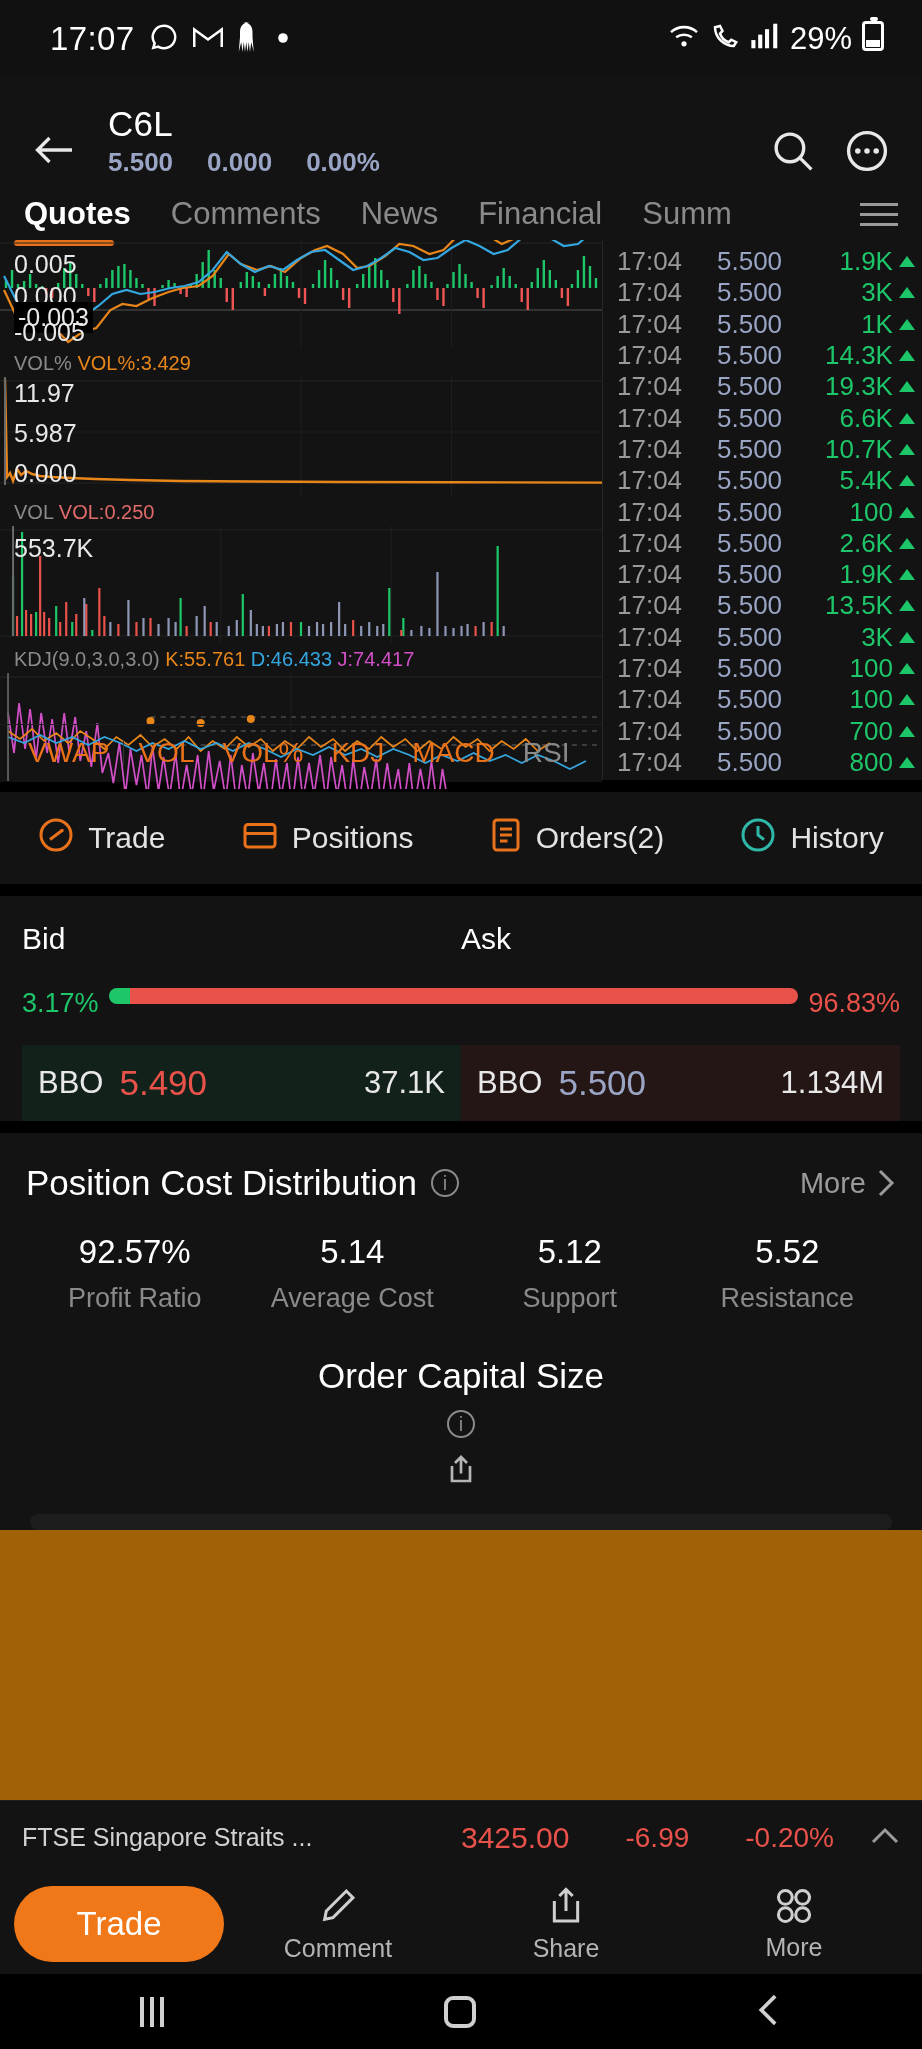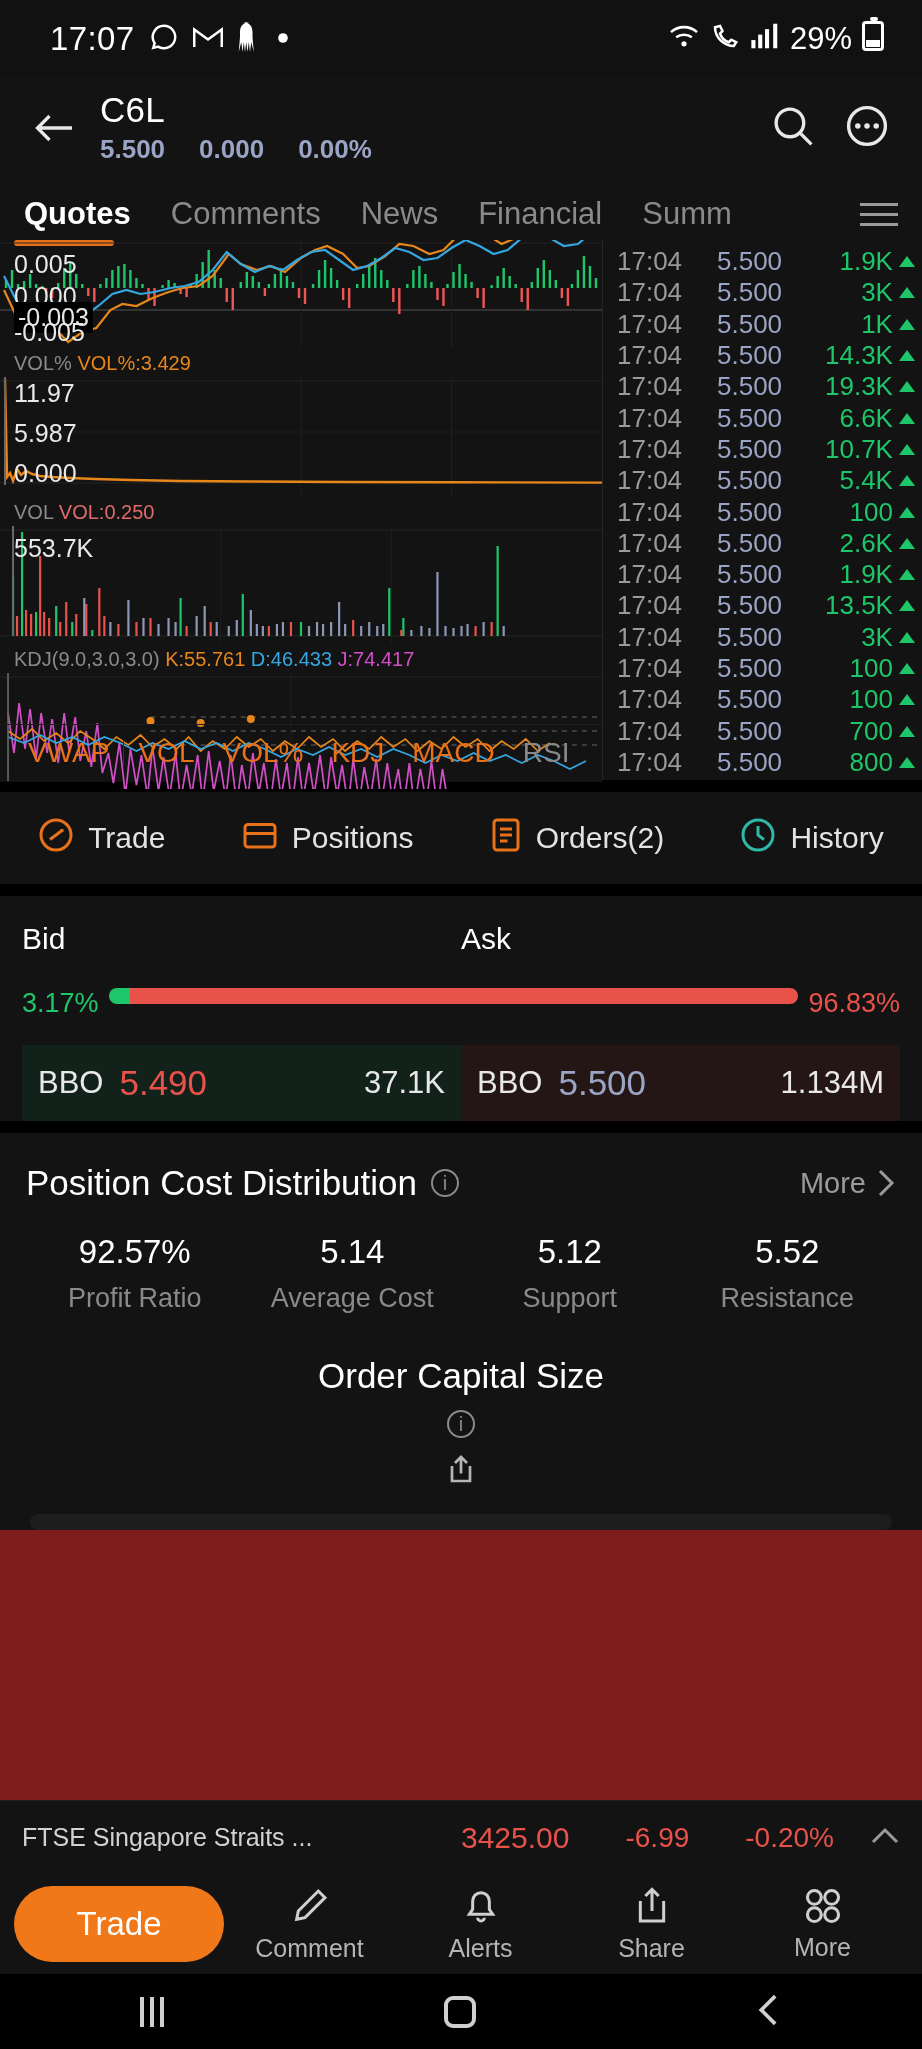--- a/index.html
+++ b/index.html
@@ -2,37 +2,37 @@
 <html><head>
 <meta charset="utf-8">
 <style>
   * { margin:0; padding:0; box-sizing:border-box; }
   html,body{
     width:922px; height:2049px;
     background:#000;
     font-family:"Liberation Sans", sans-serif;
     overflow:hidden;
   }
-  .phone{ position:relative; width:922px; height:2049px; background:#7f1d1d; }
+  .phone{ position:relative; width:922px; height:2049px; background:#a16207; }
 
   
   .statusbar{
     height:78px; display:flex; align-items:center; justify-content:space-between;
     padding:0 38px 0 50px; color:#fff; background:#111;
   }
   .sb-left{ display:flex; align-items:center; gap:14px; }
   .sb-time{ font-size:33px; letter-spacing:.4px; }
   .sb-right{ display:flex; align-items:flex-start; gap:10px; font-size:31px; }
   .sb-ico{ display:inline-block; }
   .batt{ width:22px; height:30px; border:3px solid #fff; border-radius:4px; position:relative; }
   .batt:before{ content:''; position:absolute; top:-7px; left:5px; width:8px; height:4px; background:#fff; border-radius:2px;}
   .batt i{ position:absolute; bottom:1px; left:1px; right:1px; height:29%; background:#fff; display:block;}
 
   
-  .header{ height:100px; display:flex; align-items:center; padding:0 32px 0 26px; background:#131313; }
+  .header{ height:100px; display:flex; align-items:flex-end; padding:0 32px 0 26px; background:#131313;gap:8px; }
   .back{ width:56px; height:56px; display:flex; align-items:center; justify-content:center; flex:0 0 auto; }
   .hdr-mid{ flex:1; padding-left:18px; }
   .hdr-sym{ font-size:35px; color:#fff; line-height:1.06; letter-spacing:.3px;}
   .hdr-quote{ display:flex; gap:34px; font-size:26px; color:#9aa4c4; margin-top:5px; font-weight:bold;}
   .hdr-act{ display:flex; gap:28px; align-items:center; }
 
   
   .tabs{ display:flex; align-items:flex-end; padding:0 24px; height:62px; background:#131313; gap:40px; }
   .tab{ font-size:31px; color:#8a8a8a; padding-bottom:8px; white-space:nowrap; }
   .tab.active{ color:#fff; font-weight:bold; }
@@ -621,29 +621,20 @@
       <span>
         <svg width="40" height="40" viewBox="0 0 24 24">
             <path d="M4 20l1-5L17 3l4 4L9 19l-5 1z" fill="none" stroke="#cfcfcf" stroke-width="1.8"></path>
           </svg>
       </span>
       <span class="nl">Comment</span>
     </div>
     <div class="navitem">
       <span>
         <svg width="38" height="40" viewBox="0 0 22 24">
-            <path d="M4 17h14l-2-3v-5a5 5 0 10-10 0v5l-2 3z" fill="none" stroke="#cfcfcf" stroke-width="1.8"></path>
-            <path d="M9 19a2 2 0 004 0" fill="none" stroke="#cfcfcf" stroke-width="1.8"></path>
-          </svg>
-      </span>
-      <span class="nl">Alerts</span>
-    </div>
-    <div class="navitem">
-      <span>
-        <svg width="38" height="40" viewBox="0 0 22 24">
             <path d="M4 9v12h14V9" fill="none" stroke="#cfcfcf" stroke-width="1.8"></path>
             <path d="M11 15V2M7 6l4-4 4 4" fill="none" stroke="#cfcfcf" stroke-width="1.8"></path>
           </svg>
       </span>
       <span class="nl">Share</span>
     </div>
     <div class="navitem">
       <span>
         <svg width="38" height="38" viewBox="0 0 22 22">
             <circle cx="6" cy="6" r="4" fill="none" stroke="#cfcfcf" stroke-width="1.8"></circle>

